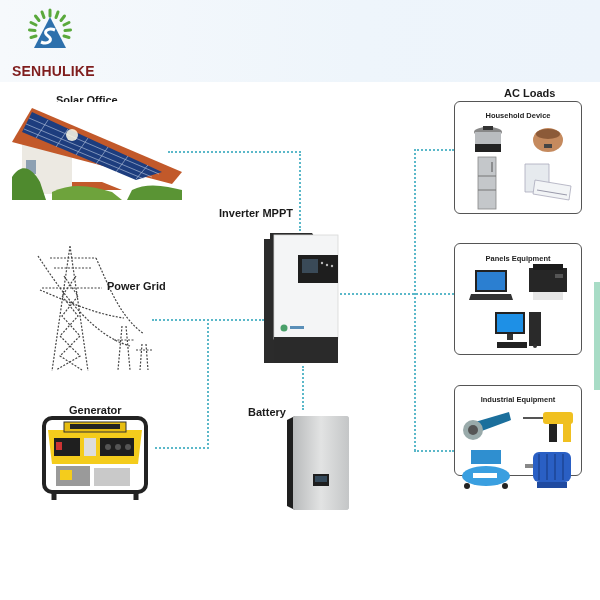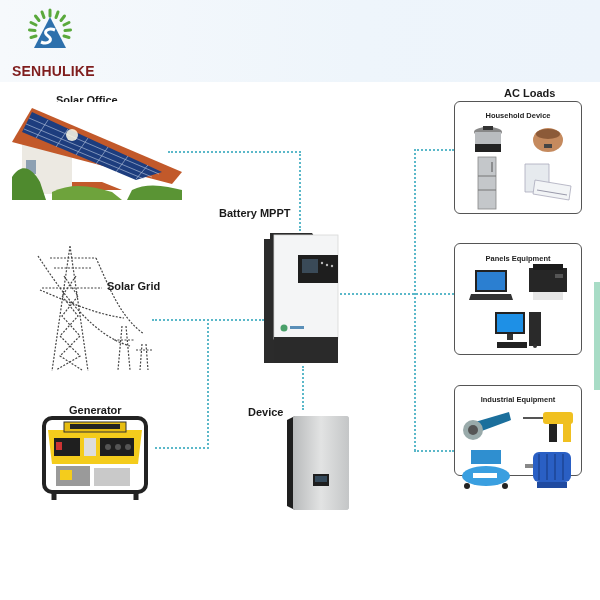--- a/index.html
+++ b/index.html
@@ -79,21 +79,21 @@
     <line x1="116" y1="54" x2="104" y2="70"></line>
     <line x1="136" y1="63" x2="124" y2="77"></line>
   </g>
   <circle cx="60" cy="33" r="6" fill="#fffbe6" opacity="0.85"></circle>
   <path d="M60 80 L90 80 L110 88 L60 88 Z" fill="#c2592a"></path>
   <path d="M0 75 C10 60, 20 66, 28 80 L34 98 L0 98 Z" fill="#4f8a2e"></path>
   <path d="M40 90 C60 80, 80 84, 100 90 L110 98 L40 98 Z" fill="#6ea33c"></path>
   <path d="M120 88 C135 80, 155 84, 170 88 L170 98 L115 98 Z" fill="#5a9434"></path>
 </svg>
 
-<div class="label" style="left:107px; top:280px;">Solar Grid</div>
+<div class="label" style="left:107px; top:280px;">Power Grid</div>
 <svg class="abs" style="left:34px; top:236px;" width="120" height="138" viewBox="0 0 120 138">
   <g stroke="#444" stroke-width="1.2" fill="none" stroke-dasharray="2 1.5">
     <path d="M36 10 L18 135 M36 10 L54 135"></path>
     <line x1="16" y1="22" x2="62" y2="22"></line>
     <line x1="20" y1="32" x2="58" y2="32"></line>
     <line x1="8" y1="52" x2="68" y2="52"></line>
     <path d="M30 40 L44 60 L28 80 L46 100 L26 120 L48 134"></path>
     <path d="M42 40 L28 60 L44 80 L26 100 L46 120 L22 134"></path>
     <path d="M4 20 C30 60, 60 100, 96 110"></path>
     <path d="M62 22 C75 50, 85 80, 110 98"></path>
@@ -117,36 +117,36 @@
   <rect x="60" y="24" width="34" height="18" fill="#1f1f1f"></rect>
   <circle cx="68" cy="33" r="3" fill="#555"></circle>
     <circle cx="78" cy="33" r="3" fill="#555"></circle>
     <circle cx="88" cy="33" r="3" fill="#555"></circle>
   <rect x="16" y="52" width="34" height="20" fill="#9a9a9a"></rect>
   <rect x="54" y="54" width="36" height="18" fill="#c9c9c9"></rect>
   <rect x="20" y="56" width="12" height="10" fill="#f4cc1c"></rect>
   <path d="M14 78 L14 86 M96 78 L96 86" stroke="#222" stroke-width="5"></path>
 </svg>
 
-<div class="label" style="left:219px; top:207px;">Battery MPPT</div>
+<div class="label" style="left:219px; top:207px;">Inverter MPPT</div>
 <svg class="abs" style="left:262px; top:229px;" width="78" height="138" viewBox="0 0 78 138">
   <path d="M8 4 L50 4 L54 10 L8 10 Z" fill="#2a2a2a"></path>
   <rect x="2" y="10" width="12" height="124" fill="#2b2b2b"></rect>
   <rect x="12" y="6" width="64" height="104" fill="#f4f5f6" stroke="#d8d8d8" stroke-width="0.8"></rect>
   <rect x="12" y="108" width="64" height="26" fill="#2a2a2a"></rect>
   <rect x="36" y="26" width="40" height="28" fill="#1e1e1e"></rect>
   <rect x="40" y="30" width="16" height="14" fill="#3a4a58"></rect>
   <circle cx="60" cy="34" r="1.2" fill="#bbb"></circle>
     <circle cx="65" cy="36" r="1.2" fill="#bbb"></circle>
     <circle cx="70" cy="37" r="1.2" fill="#bbb"></circle>
   <circle cx="22" cy="99" r="3.5" fill="#4aa06a"></circle>
   <rect x="28" y="97" width="14" height="3" fill="#5a8fb8"></rect>
 </svg>
 
-<div class="label" style="left:248px; top:406px;">Device</div>
+<div class="label" style="left:248px; top:406px;">Battery</div>
 <svg class="abs" style="left:285px; top:414px;" width="66" height="98" viewBox="0 0 66 98">
   <path d="M2 6 L10 2 L10 96 L2 92 Z" fill="#1e1e1e"></path>
   <rect x="8" y="2" width="56" height="94" rx="3" fill="#c9cbcc"></rect>
   <rect x="8" y="2" width="56" height="94" rx="3" fill="url(#batgrad)"></rect>
   <defs>
     <linearGradient id="batgrad" x1="0" x2="1">
       <stop offset="0" stop-color="#b8babb"></stop>
         <stop offset="0.5" stop-color="#e2e3e3"></stop>
         <stop offset="1" stop-color="#c4c6c7"></stop>
     </linearGradient>

